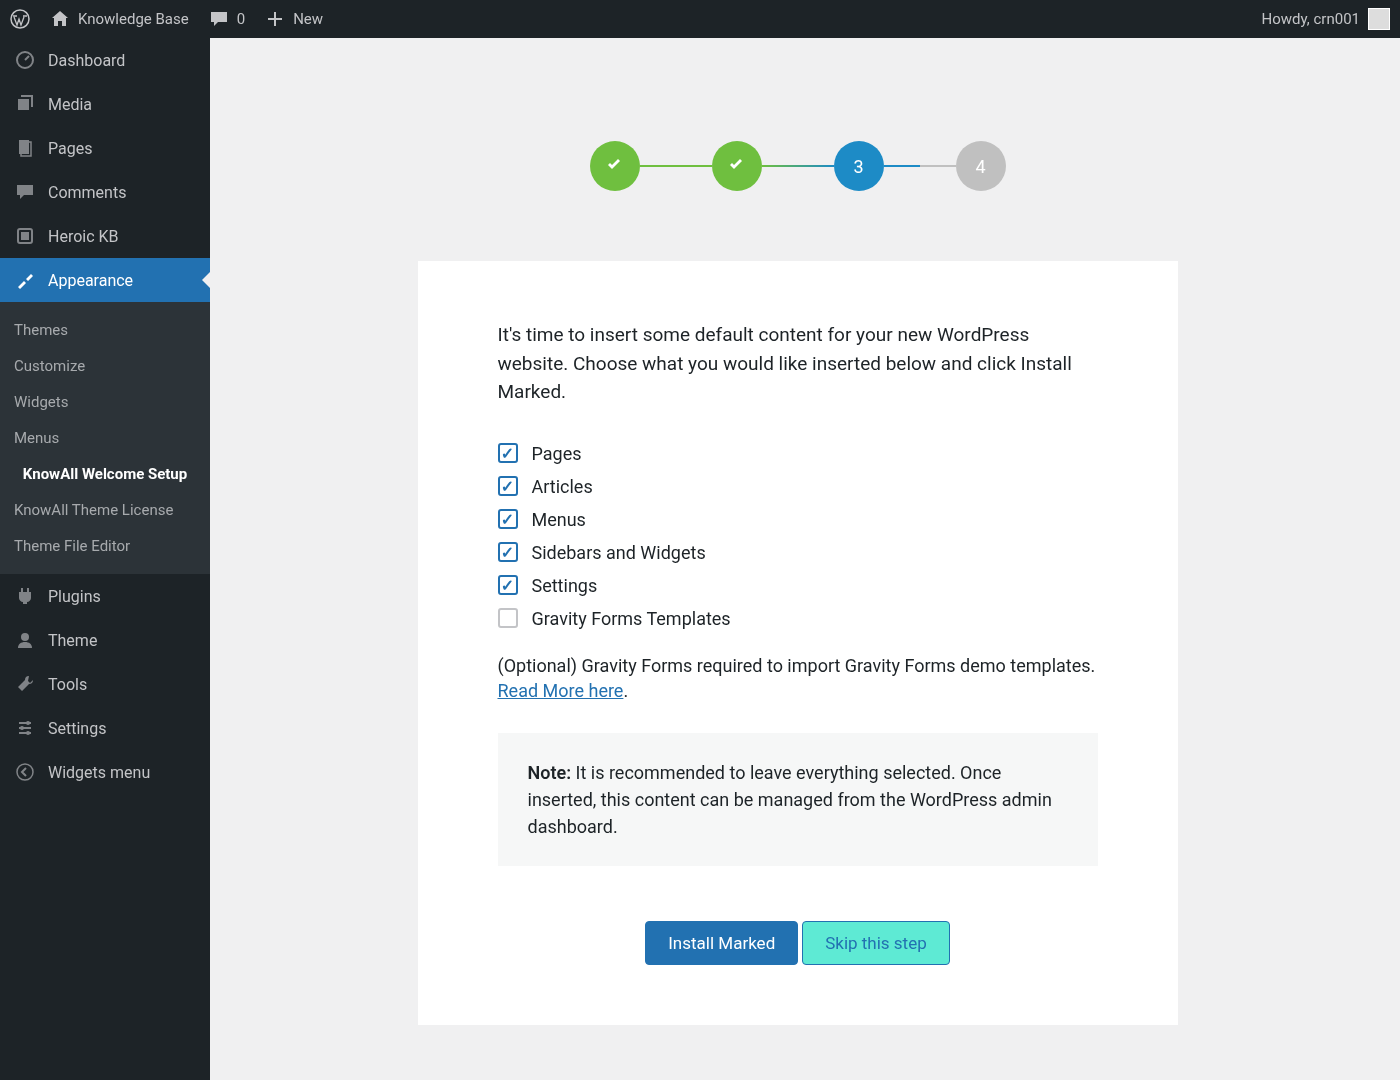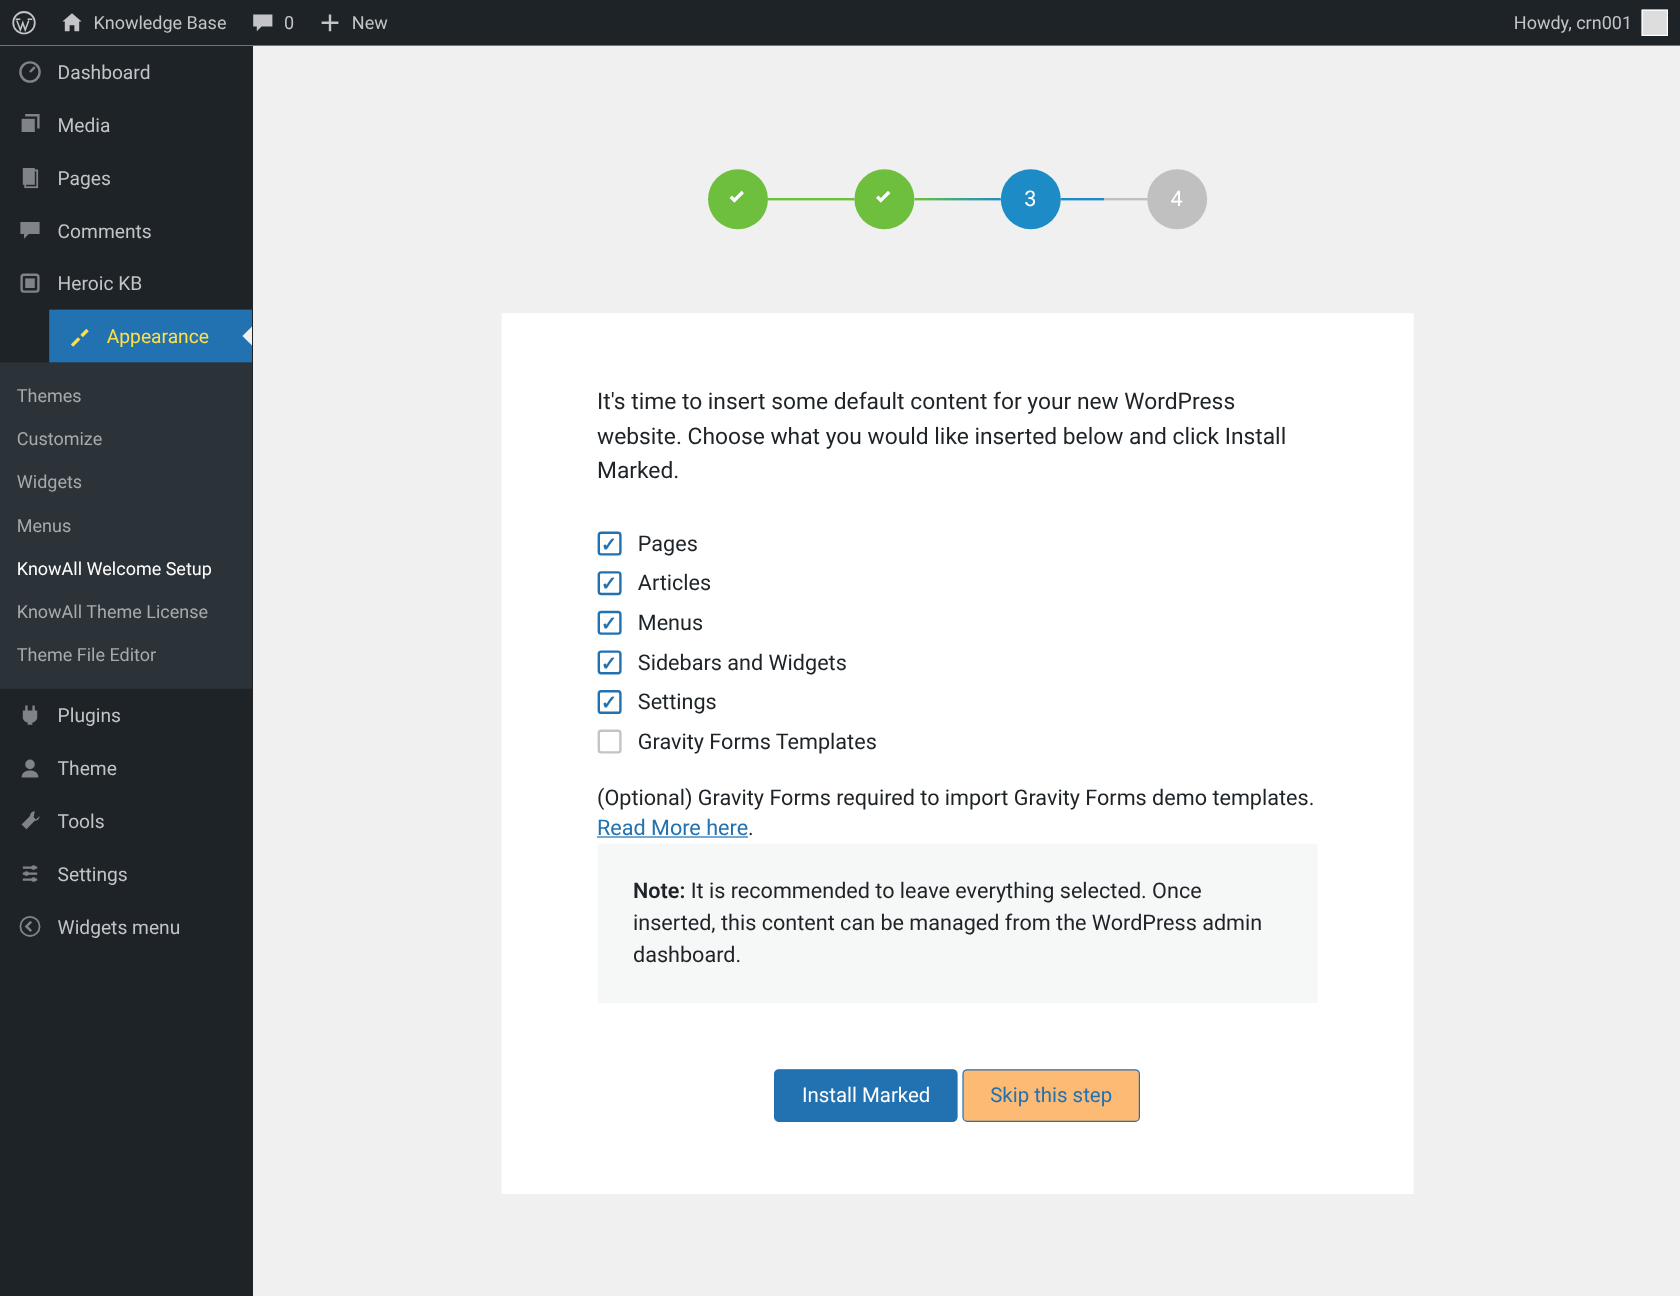--- a/index.html
+++ b/index.html
@@ -8,26 +8,26 @@
 .topbar { height: 38px; background: #1d2327; color: #c3c4c7; display: flex; align-items: center; padding: 16px 10px; font-size: 15px; }
 .topbar .left { display: flex; align-items: center; gap: 20px; }
 .topbar .right { margin-left: auto; display: flex; align-items: center; gap: 10px; }
 .topbar-item { display: flex; align-items: center; gap: 8px; cursor: pointer; }
 .topbar .icon { width: 20px; height: 20px; display: inline-flex; align-items: center; justify-content: center; }
 .avatar { width: 22px; height: 22px; background: #ddd; border: 1px solid #fff; }
 
 .sidebar { position: fixed; top: 38px; left: 0; width: 210px; bottom: 0; background: #1d2327; color: #c3c4c7; overflow-y: auto; }
 .sidebar-item { display: flex; align-items: center; gap: 12px; padding: 11px 14px; font-size: 16px; cursor: pointer; }
 .sidebar-item .icon { width: 22px; height: 22px; opacity: 0.6; display: inline-flex; align-items: center; justify-content: center; }
-.sidebar-item.active { background: #2271b1; color: #fde047; position: relative; margin-left: 41px; }
+.sidebar-item.active { background: #2271b1; color: #ffffff; position: relative; }
 .sidebar-item.active::after { content: ''; position: absolute; right: 0; top: 50%; transform: translateY(-50%); border: 8px solid transparent; border-right-color: #f0f0f1; }
 .sidebar-item.active .icon { opacity: 1; }
 .submenu { background: #2c3338; padding: 10px 0; }
 .submenu-item { padding: 9px 14px; font-size: 15px; color: #a7aaad; cursor: pointer; }
-.submenu-item.current { color: #fff; font-weight: 400; }
+.submenu-item.current { color: #fff; font-weight: 700; text-align: center; }
 
 .main { margin-left: 195px; padding-top: 38px; min-height: 100vh; }
 .content-wrap { max-width: 820px; margin: 0 auto; padding: 65px 30px 40px; }
 
 .stepper { display: flex; align-items: center; justify-content: center; gap: 0; margin-bottom: 70px; }
 .step { width: 50px; height: 50px; border-radius: 50%; display: flex; align-items: center; justify-content: center; color: #fff; font-size: 18px; z-index: 2; }
 .step.done { background: #6fbf3f; }
 .step.current { background: #1d8bc6; }
 .step.pending { background: #c0c0c0; }
 .connector { width: 72px; height: 2px; }
@@ -36,28 +36,28 @@
 .connector.halfblue { background: linear-gradient(to right, #1d8bc6 50%, #c0c0c0 50%); }
 
 .card { background: #fff; padding: 60px 80px 60px; }
 .card h1 { font-size: 34px; font-weight: 400; text-align: center; margin-bottom: 45px; color: #1d2327; }
 .card .intro { font-size: 19px; line-height: 1.5; color: #1d2327; margin-bottom: 30px; }
 .checklist { list-style: none; margin-bottom: 18px; }
 .checklist li { display: flex; align-items: center; gap: 14px; padding: 6px 0; font-size: 18px; color: #1d2327; }
 .cb { width: 20px; height: 20px; border: 2px solid #2271b1; border-radius: 3px; display: inline-flex; align-items: center; justify-content: center; cursor: pointer; flex-shrink: 0; }
 .cb.checked::after { content: '✓'; color: #2271b1; font-weight: bold; font-size: 16px; }
 .cb.unchecked { border-color: #c3c4c7; }
-.optnote { font-size: 18px; color: #1d2327; line-height: 1.4; }
+.optnote { font-size: 18px; color: #1d2327; line-height: 1.4; margin-bottom: 30px; }
 .optnote a { color: #2271b1; text-decoration: underline; cursor: pointer; }
 .notebox { background: #f6f7f7; padding: 26px 30px; font-size: 18px; line-height: 1.5; color: #1d2327; margin-bottom: 55px; }
 .notebox strong { font-weight: 600; }
 .actions { text-align: center; }
 .btn { display: inline-block; padding: 11px 22px; font-size: 17px; border-radius: 4px; cursor: pointer; margin: 0 0; }
 .btn-primary { background: #2271b1; color: #fff; border: 1px solid #2271b1; }
-.btn-secondary { background: #fdba74; color: #2271b1; border: 1px solid #2271b1; }
+.btn-secondary { background: #5eead4; color: #2271b1; border: 1px solid #2271b1; }
 
 svg { fill: currentColor; }
 </style>
 </head>
 <body>
 
 <div class="topbar">
   <div class="left">
     <span class="topbar-item">
       <span class="icon">

